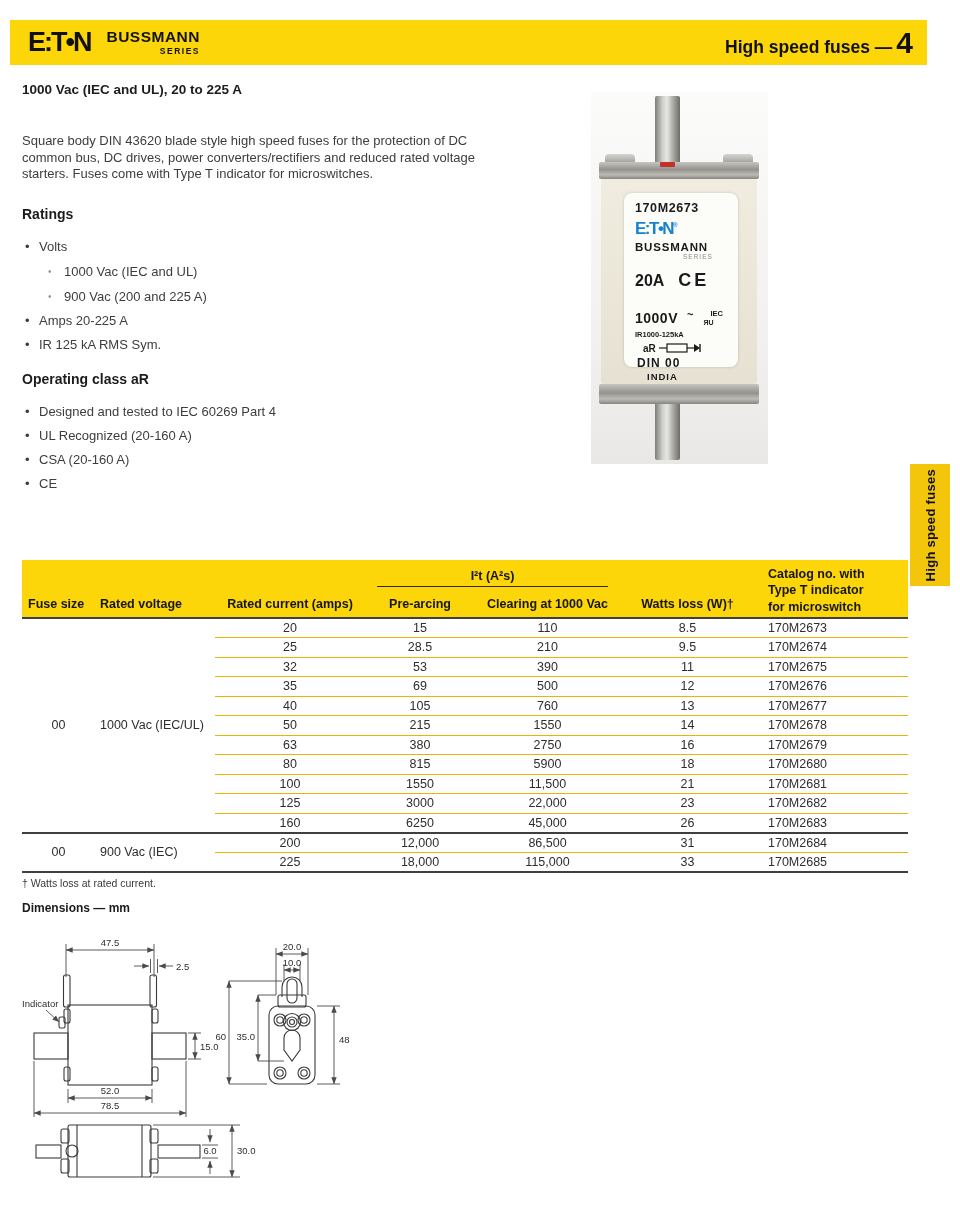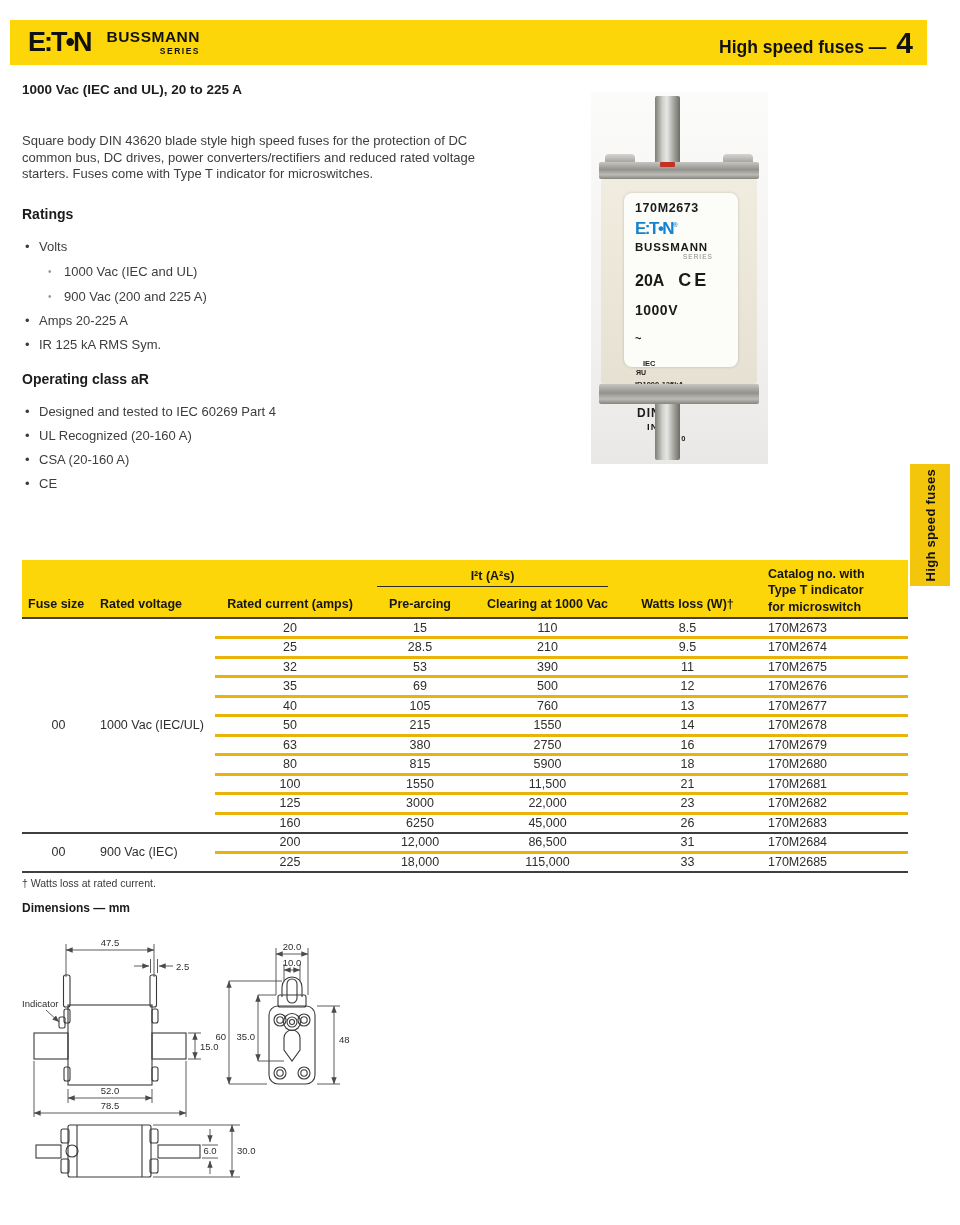--- a/index.html
+++ b/index.html
@@ -8,21 +8,21 @@
   .page { position:relative; width:960px; height:1225px; background:#fff; overflow:hidden; }
 
   
   .banner { position:absolute; left:10px; top:20px; width:917px; height:45px;
             background:#FDD60A; display:flex; align-items:center; justify-content:space-between; padding:0 14px 0 18px; }
   .logo-block { display:flex; align-items:center; }
   .eaton-logo { font-weight:900; font-size:27px; letter-spacing:-2px; color:#111; line-height:1; transform:scaleY(1.05); }
   .series-block { margin-left:16px; color:#111; }
   .series-name { font-weight:bold; font-size:15.5px; letter-spacing:.5px; line-height:1; }
   .series-sub { font-size:8.5px; font-weight:bold; letter-spacing:1.5px; text-align:right; margin-top:1px; }
-  .banner-right { display:flex; align-items:baseline; gap:10px; color:#111; }
+  .banner-right { display:flex; align-items:baseline; gap:4px; color:#111; }
   .banner-right .sec-title { font-weight:bold; font-size:17.5px; }
   .banner-right .sec-num { font-weight:bold; font-size:30px; line-height:1; }
 
   
   .content { position:absolute; left:22px; top:70px; width:465px; }
   .doc-title { font-size:17.5px; font-weight:bold; color:#1c1c1c; }
   .doc-subtitle { font-size:13.5px; font-weight:bold; color:#1c1c1c; margin-top:12px; }
   .doc-desc { font-size:13px; line-height:16.5px; color:#3d3d3d; margin-top:36px; width:458px; }
   .h-sec { font-size:14px; font-weight:bold; color:#1c1c1c; }
   .mt-ratings { margin-top:23px; }
@@ -51,21 +51,21 @@
   .fuse-label { position:absolute; left:23px; top:14px; width:114px; height:174px; background:#fcfcf9;
                 border-radius:8px; box-shadow:0 0 3px rgba(0,0,0,.18); padding:8px 0 0 11px; color:#1a1a1a; }
   .fl-part { font-size:12.5px; font-weight:bold; letter-spacing:.6px; }
   .fl-brand { color:#1482cf; font-weight:900; font-size:17px; letter-spacing:-1.5px; margin-top:4px; }
   .fl-brand sup { font-size:6px; letter-spacing:0; }
   .fl-series { font-weight:bold; font-size:11.5px; letter-spacing:.8px; margin-top:2px; }
   .fl-series-sub { font-size:6.5px; color:#8a8a8a; letter-spacing:1px; margin-left:48px; }
   .fl-amp-row { display:flex; align-items:center; gap:14px; margin-top:10px; }
   .fl-amps { font-size:16px; font-weight:bold; }
   .fl-ce { font-size:18px; font-weight:bold; letter-spacing:3px; }
-  .fl-volt-row { display:flex; align-items:flex-start; gap:16px; margin-top:11px;flex-direction:column; }
+  .fl-volt-row { display:flex; align-items:flex-start; gap:9px; margin-top:19px; }
   .fl-volt { font-size:14px; font-weight:bold; letter-spacing:.5px; }
   .fl-tilde { font-size:11px; font-weight:bold; margin-top:-2px; }
   .fl-marks { display:flex; flex-direction:column; line-height:1; margin-left:1px; }
   .fl-iec { font-size:7.5px; font-weight:bold; margin-left:7px; }
   .fl-ul { font-size:7px; font-weight:bold; margin-top:1px; }
   .fl-ir { font-size:7.5px; font-weight:bold; margin-top:4px; }
   .fl-class-row { display:flex; align-items:center; gap:3px; margin-top:3px; margin-left:8px; }
   .fl-class { font-size:10px; font-weight:bold; }
   .fl-din { font-size:12px; font-weight:bold; letter-spacing:1px; margin-top:2px; margin-left:2px; }
   .fl-country { font-size:9.5px; font-weight:bold; letter-spacing:1px; margin-left:12px; margin-top:1px; }
@@ -91,21 +91,21 @@
   .spec tr.h2 th.c2 { text-align:left; padding-left:5px; }
   .spec tr.h2 th.cn { text-align:center; }
   .spec th.cat { text-align:left; vertical-align:middle; line-height:1.3; padding:4px 30px 4px 13px; }
   .spec tr.h2 th, .spec th.cat { border-bottom:2px solid #3f3f3f; }
   .spec tbody { border-top:2px solid #3f3f3f; }
   .spec td { height:19.5px; font-size:12.5px; color:#2e2e2e; padding:0 2px; }
   .spec td.c1 { text-align:center; }
   .spec td.c2 { text-align:left; padding-left:5px; }
   .spec td.cn { text-align:center; }
   .spec td.c7 { text-align:left; padding-left:13px; }
-  .spec tbody tr:not(:first-child) td:not(.gcell) { border-top:3px solid #eab308; }
+  .spec tbody tr:not(:first-child) td:not(.gcell) { border-top:1px solid #eab308; }
 
   .footnote { position:absolute; left:22px; top:877px; font-size:10.5px; color:#3a3a3a; }
 
   
   .dim-heading { position:absolute; left:22px; top:901px; font-size:12px; font-weight:bold; color:#1c1c1c; }
   .drawings { position:absolute; left:20px; top:933px; }
   .drawings svg { display:block; }
   .drawings text { font-family:"Liberation Sans", sans-serif; font-size:9.5px; fill:#2e2e2e; }
   .shape { fill:none; stroke:#3a3a3a; stroke-width:1.1; }
   .dim   { fill:none; stroke:#4a4a4a; stroke-width:0.9; }

